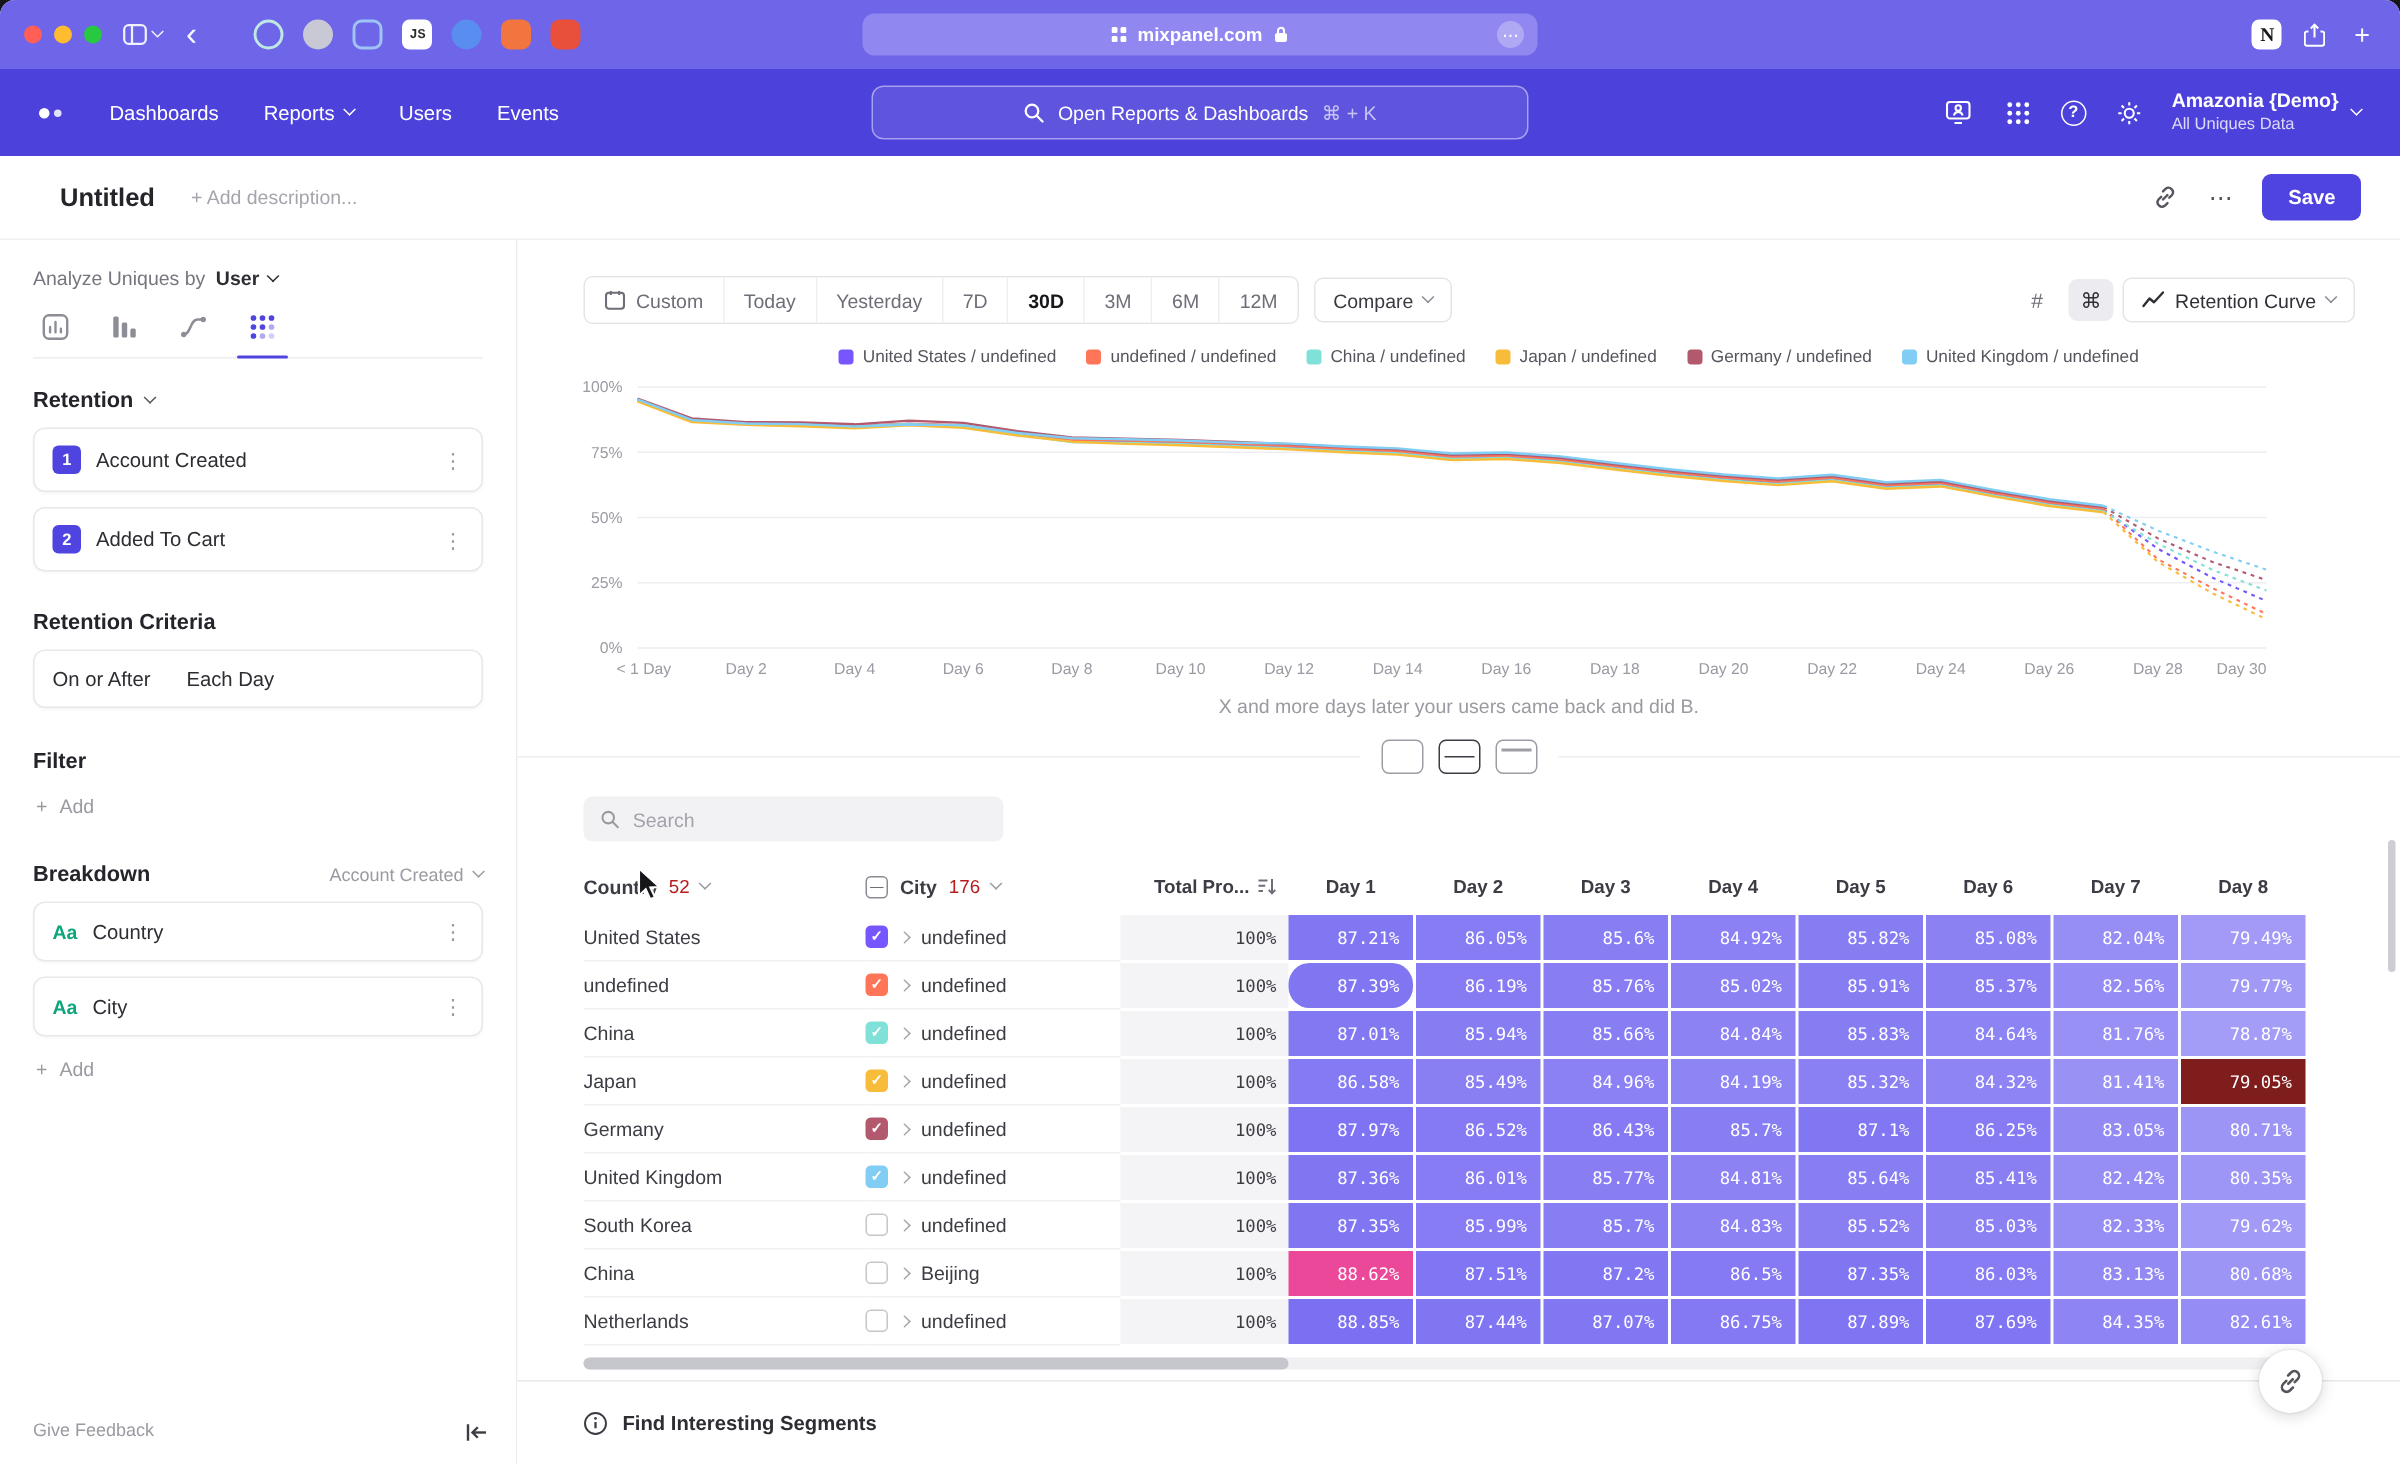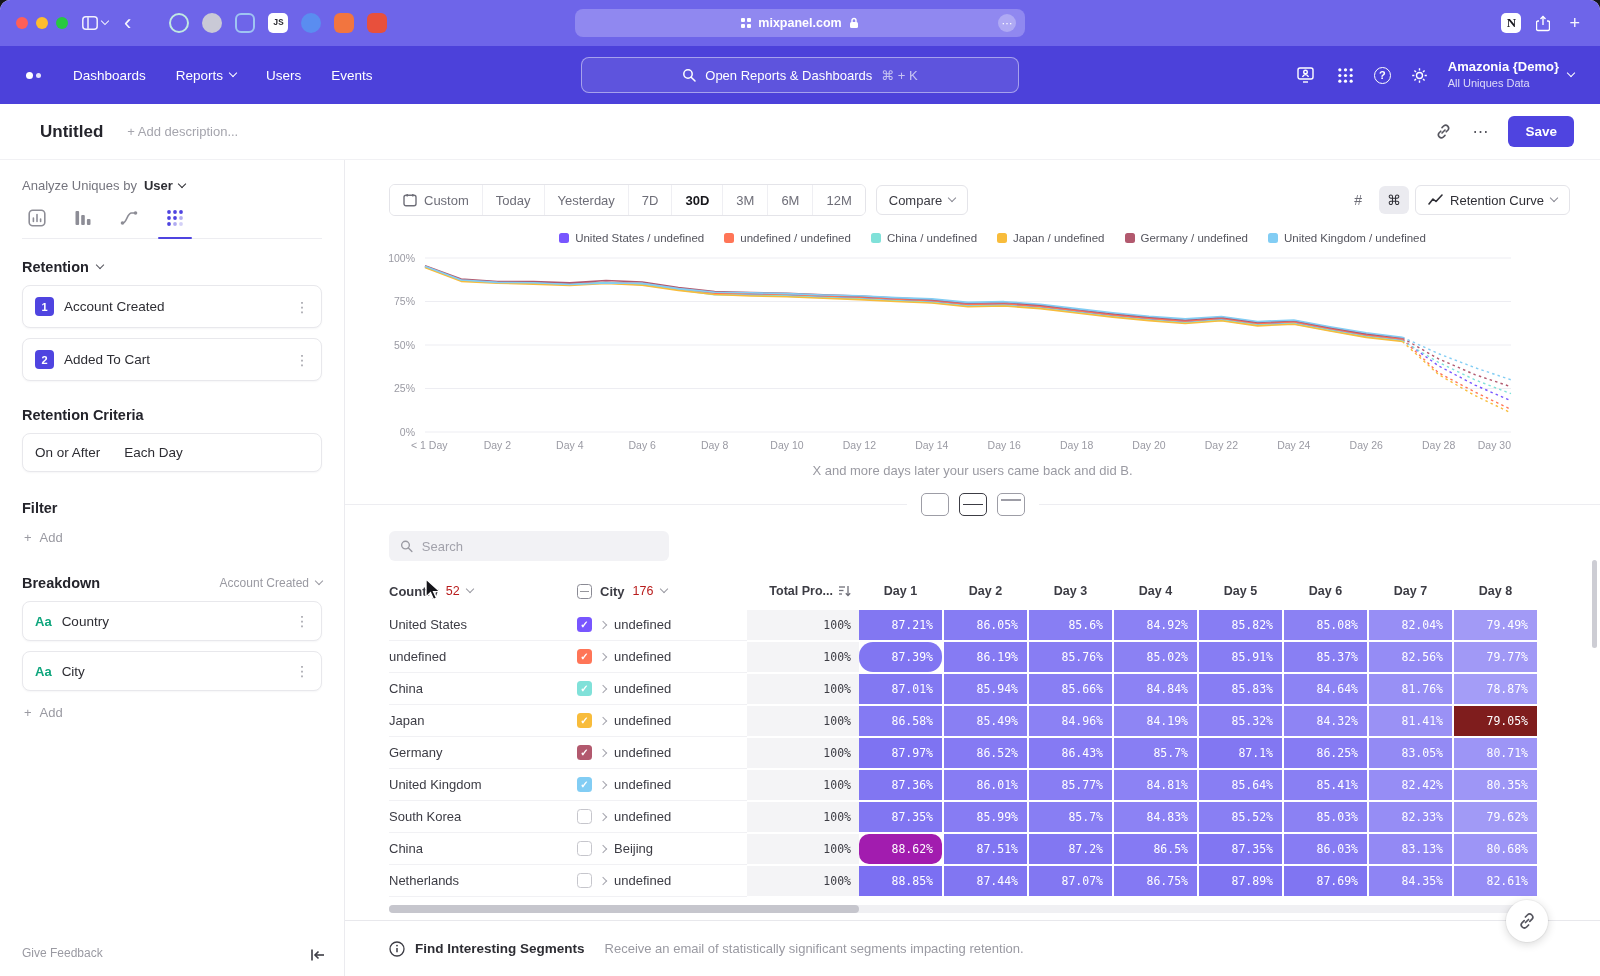--- a/index.html
+++ b/index.html
@@ -750,21 +750,21 @@
               <div class="td td-city">
                 <span class="checkbox"></span>
                 <span class="chev"></span>
                 <span class="cell-text">Beijing</span>
               </div>
               <div class="td td-total">
                 <div class="total-bar">
                   <span class="total-text">100%</span>
                 </div>
               </div>
-              <div class="td-day" style="background: #a21caf; border-radius: 10px;">88.62%</div>
+              <div class="td-day" style="background: #ec4899;">88.62%</div>
               <div class="td-day" style="background: rgb(128, 117, 242);">87.51%</div>
               <div class="td-day" style="background: rgb(130, 119, 242);">87.2%</div>
               <div class="td-day" style="background: rgb(133, 122, 243);">86.5%</div>
               <div class="td-day" style="background: rgb(129, 118, 242);">87.35%</div>
               <div class="td-day" style="background: rgb(135, 124, 243);">86.03%</div>
               <div class="td-day" style="background: rgb(147, 137, 244);">83.13%</div>
               <div class="td-day" style="background: rgb(157, 149, 246);">80.68%</div>
             </div>
             <div class="trow">
               <div class="td td-country">
@@ -796,21 +796,20 @@
           <div class="hthumb"></div>
         </div>
 
       <footer class="seg-footer">
         <svg width="16" height="16" viewBox="0 0 16 16">
             <circle cx="8" cy="8" r="7" fill="none" stroke="#3c3c44" stroke-width="1.3"></circle>
             <line x1="8" y1="7" x2="8" y2="11.2" stroke="#3c3c44" stroke-width="1.5"></line>
             <circle cx="8" cy="4.6" r="0.9" fill="#3c3c44"></circle>
           </svg>
         <span class="seg-title">Find Interesting Segments</span>
-        <span class="seg-sub">Receive an email of statistically significant segments impacting retention.</span>
       </footer>
     </main>
   </div>
 
   <div class="float-btn">
     <svg width="18" height="18" viewBox="0 0 18 18" fill="none" stroke="#55555e" stroke-width="1.7" stroke-linecap="round">
         <path d="M7.5 10.5l3-3"></path>
         <path d="M6.2 8.6L4.2 10.6a3.1 3.1 0 0 0 4.4 4.4l2-2"></path>
         <path d="M11.8 9.4l2-2a3.1 3.1 0 0 0-4.4-4.4l-2 2"></path>
       </svg>

